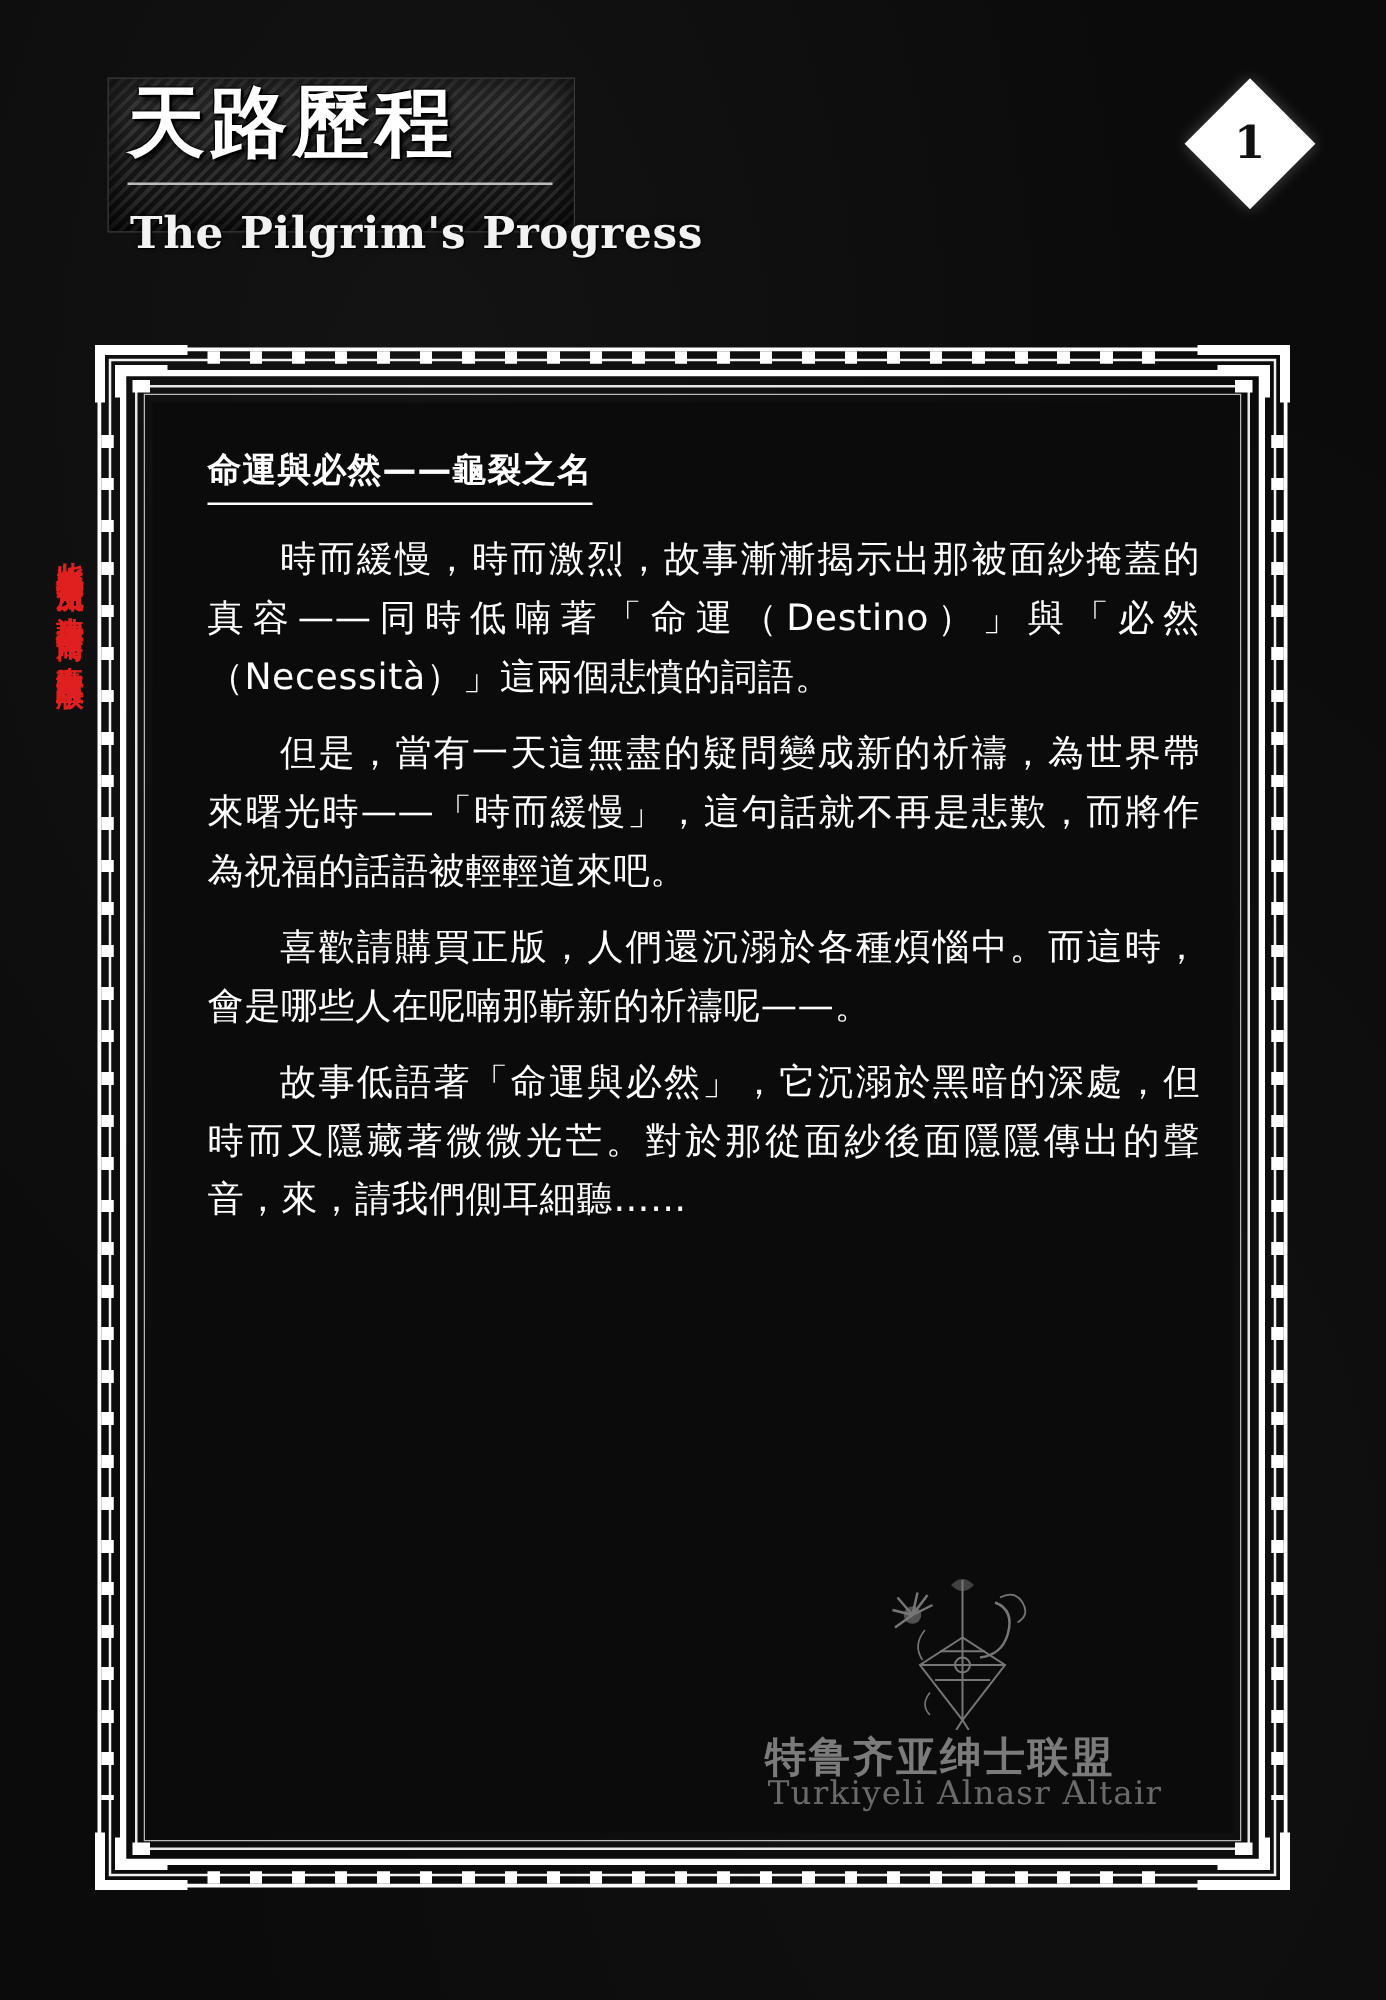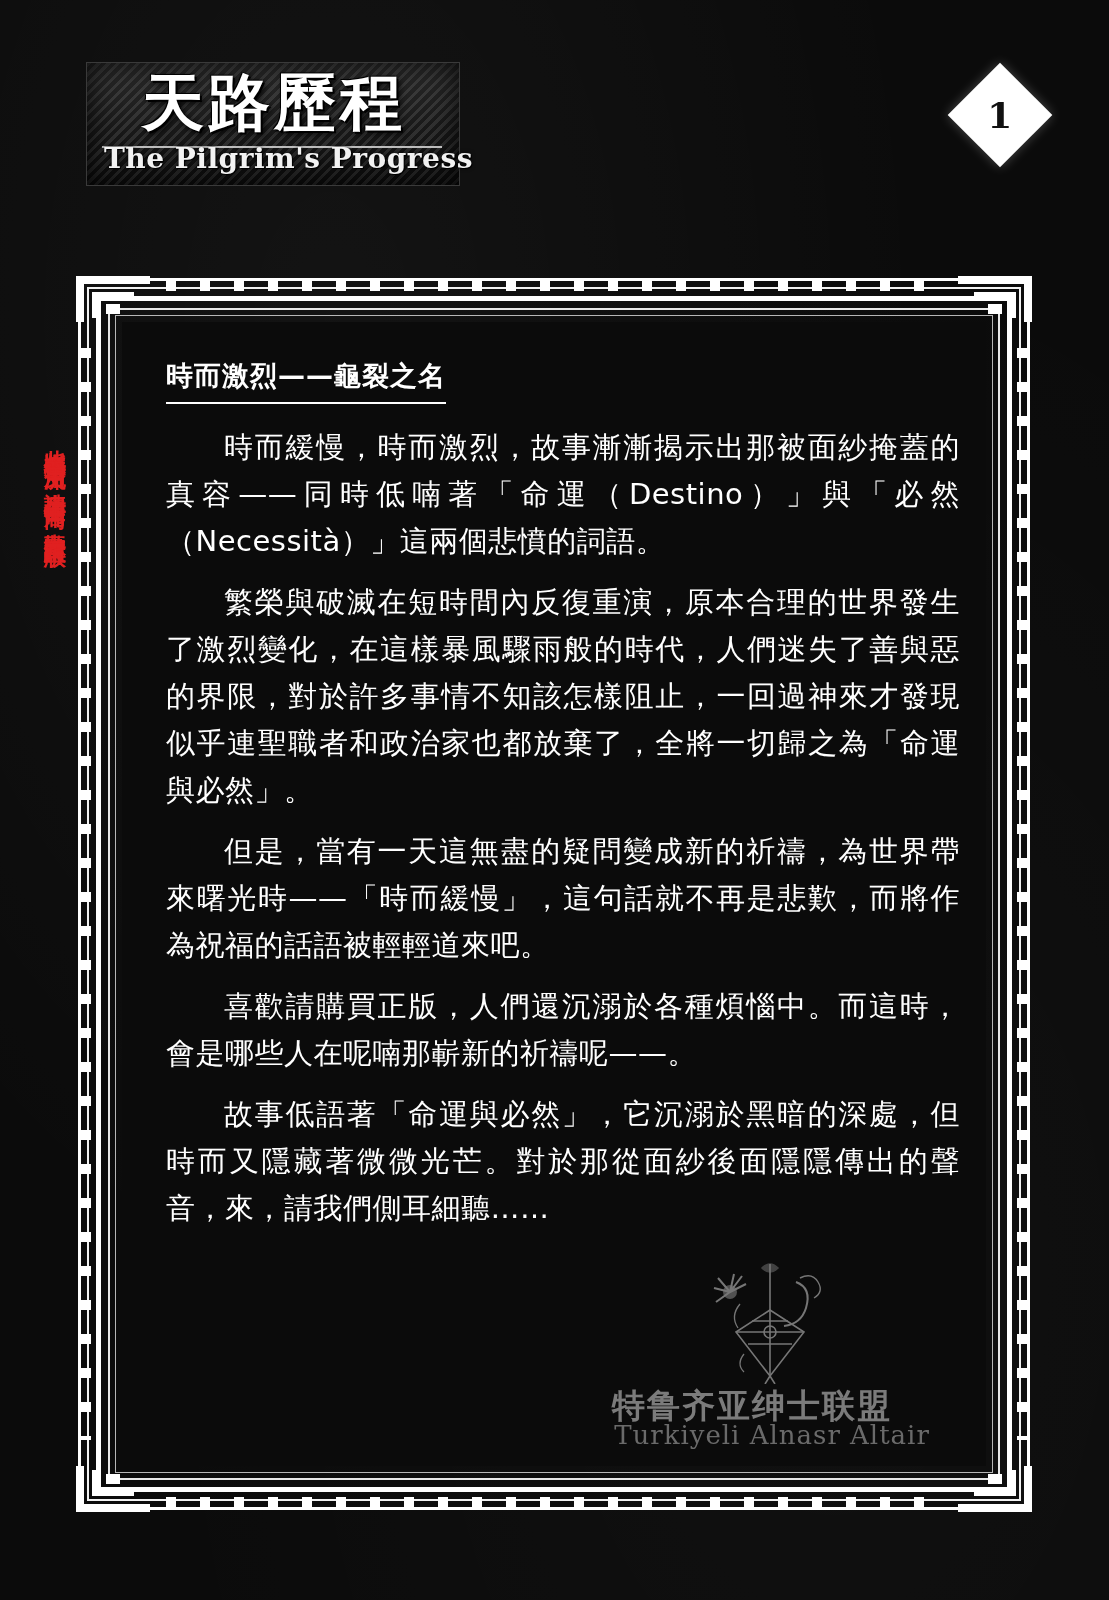--- a/index.html
+++ b/index.html
@@ -43,42 +43,41 @@
     background:
       repeating-linear-gradient(135deg, rgba(255,255,255,0.10) 0 3px, rgba(0,0,0,0) 3px 7px),
       linear-gradient(180deg, #2b2b2b 0%, #171717 60%, #0d0d0d 100%);
     border: 1px solid #3a3a3a;
     box-shadow: inset 0 0 30px rgba(0,0,0,0.85);
   }
   .logo-cn {
     position: absolute;
     left: 16px;
     top: 2px;
-    font-family: Liberation Sans, sans-serif;
+    font-family: Liberation Mono, monospace;
     font-weight: bold;
     font-size: 62px;
     letter-spacing: 4px;
     line-height: 1.25;
     color: #ffffff;
     text-shadow:
       0 0 2px #000,
       2px 2px 0 #000,
       -1px -1px 0 #000,
       3px 3px 6px rgba(0,0,0,0.9);
     white-space: nowrap;
-    margin-left: 40px;
   }
   .logo-en {
     position: absolute;
     left: 18px;
-    top: 80px;
+    top: 104px;
     font-family: "DejaVu Serif", "Liberation Serif", serif;
     font-weight: bold;
     font-style: normal;
-    font-size: 28px;
+    font-size: 35px;
     letter-spacing: 0.5px;
     color: #f2f2f2;
     text-shadow: 1px 1px 0 #000, 0 0 4px rgba(0,0,0,0.9);
     white-space: nowrap;
   }
   .logo-underline {
     position: absolute;
     left: 16px;
     top: 84px;
     width: 340px;
@@ -315,23 +314,22 @@
     <div class="corner br">
       <div class="bar h1"></div>
         <div class="bar v1"></div>
       <div class="bar h2"></div>
         <div class="bar v2"></div>
         <div class="bar blk"></div>
     </div>
   </div>
 
   <div class="content">
-    <h1 class="article-title">時而激烈——龜裂之名</h1>
+    <h1 class="article-title">命運與必然——龜裂之名</h1>
     <p class="para">時而緩慢，時而激烈，故事漸漸揭示出那被面紗掩蓋的真容——同時低喃著「命運（Destino）」與「必然（Necessità）」這兩個悲憤的詞語。</p>
-    <p class="para">繁榮與破滅在短時間內反復重演，原本合理的世界發生了激烈變化，在這樣暴風驟雨般的時代，人們迷失了善與惡的界限，對於許多事情不知該怎樣阻止，一回過神來才發現似乎連聖職者和政治家也都放棄了，全將一切歸之為「命運與必然」。</p>
     <p class="para">但是，當有一天這無盡的疑問變成新的祈禱，為世界帶來曙光時——「時而緩慢」，這句話就不再是悲歎，而將作為祝福的話語被輕輕道來吧。</p>
     <p class="para">喜歡請購買正版，人們還沉溺於各種煩惱中。而這時，會是哪些人在呢喃那嶄新的祈禱呢——。</p>
     <p class="para">故事低語著「命運與必然」，它沉溺於黑暗的深處，但時而又隱藏著微微光芒。對於那從面紗後面隱隱傳出的聲音，來，請我們側耳細聽……</p>
   </div>
 
   <div class="watermark">
     <div class="wm-mark">
       <svg viewBox="0 0 140 126" width="140" height="126" aria-hidden="true">
         <g stroke="#cfcfcf" stroke-width="1.6" fill="none">
           <path d="M70 6 L70 52"></path>

